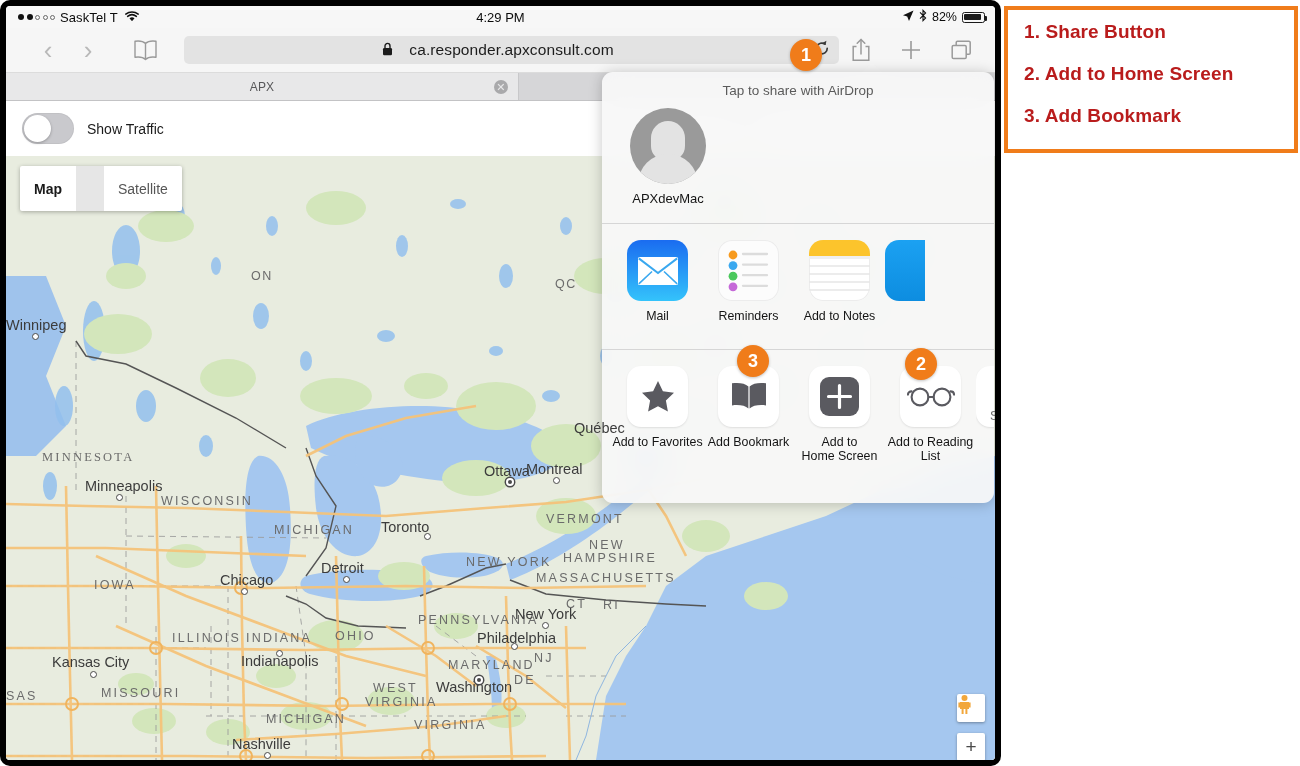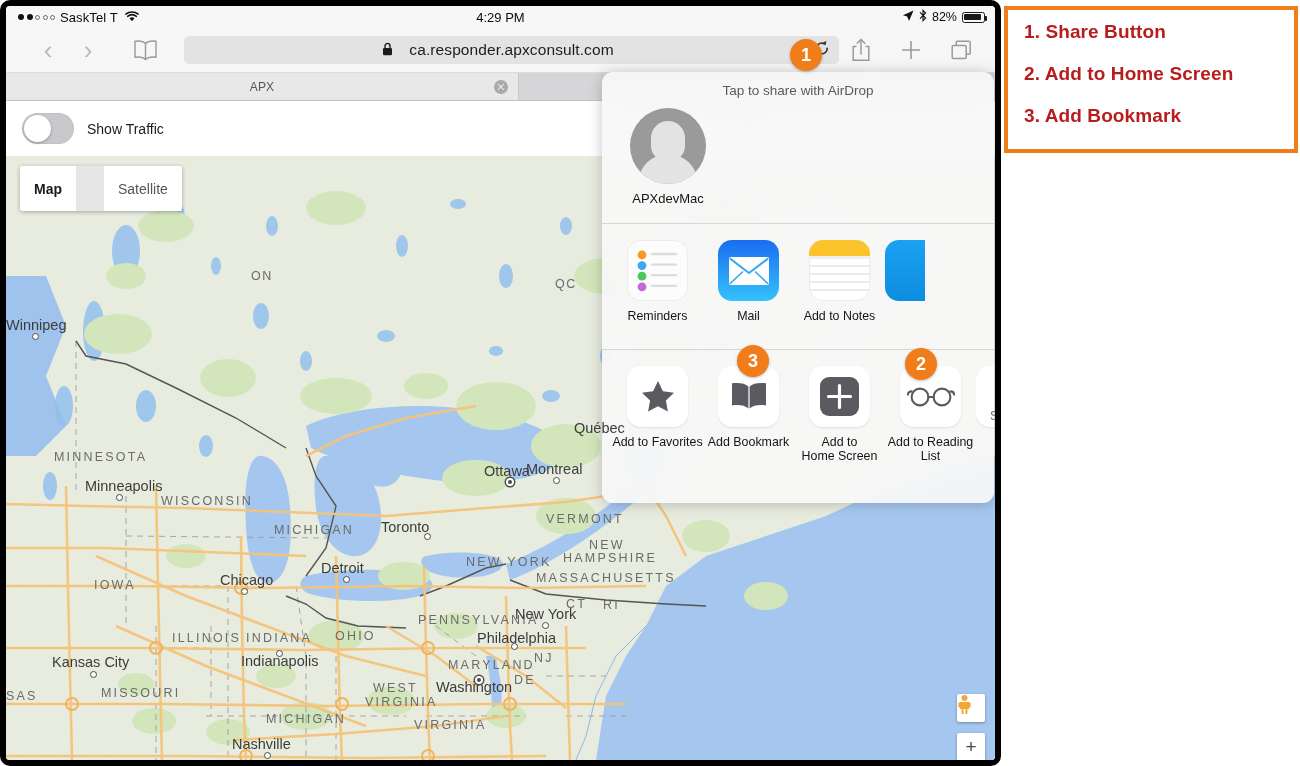--- a/index.html
+++ b/index.html
@@ -523,46 +523,46 @@
             </div>
             <div class="airdrop-name">APXdevMac</div>
           </div>
         </div>
 
         <div class="apps-row">
           <div class="tile-strip">
 
 
             <div class="tile">
+              <div class="ic ic-mail">
+                <svg width="42" height="30" viewBox="0 0 42 30">
+                  <rect x="1" y="1" width="40" height="28" rx="1.6" fill="#fff"></rect>
+                  <path d="M1.8 2.4 21 17 40.2 2.4" stroke="#3aa8ef" stroke-width="2" fill="none"></path>
+                  <path d="M1.8 27.8 15 15.5M40.2 27.8 27 15.5" stroke="#3aa8ef" stroke-width="1.6" fill="none"></path>
+                </svg>
+              </div>
+              <div class="cap">Mail</div>
+            </div>
+
+            <div class="tile">
               <div class="ic ic-rem">
                 <svg width="61" height="61" viewBox="0 0 61 61">
                   <circle cx="15" cy="15" r="4.4" fill="#f79a1e"></circle>
                   <circle cx="15" cy="25.6" r="4.4" fill="#3aa8ef"></circle>
                   <circle cx="15" cy="36.2" r="4.4" fill="#4bc85c"></circle>
                   <circle cx="15" cy="46.8" r="4.4" fill="#c569d8"></circle>
                   <g stroke="#dcdcdc" stroke-width="2.3" stroke-linecap="round">
                     <path d="M25 14h24M25 24.6h24M25 35.2h24M25 45.8h24"></path>
                   </g>
                 </svg>
               </div>
               <div class="cap">Reminders</div>
             </div>
 
             <div class="tile">
-              <div class="ic ic-mail">
-                <svg width="42" height="30" viewBox="0 0 42 30">
-                  <rect x="1" y="1" width="40" height="28" rx="1.6" fill="#fff"></rect>
-                  <path d="M1.8 2.4 21 17 40.2 2.4" stroke="#3aa8ef" stroke-width="2" fill="none"></path>
-                  <path d="M1.8 27.8 15 15.5M40.2 27.8 27 15.5" stroke="#3aa8ef" stroke-width="1.6" fill="none"></path>
-                </svg>
-              </div>
-              <div class="cap">Mail</div>
-            </div>
-
-            <div class="tile">
               <div class="ic ic-notes">
                 <svg width="61" height="61" viewBox="0 0 61 61">
                   <rect x="0" y="0" width="61" height="16" fill="#fcc42c"></rect>
                   <rect x="0" y="16" width="61" height="3" fill="#efefef"></rect>
                   <g stroke="#e6e6e6" stroke-width="1.6">
                     <path d="M0 26h61M0 34h61M0 42h61M0 50h61"></path>
                   </g>
                 </svg>
               </div>
               <div class="cap">Add to Notes</div>
@@ -623,21 +623,21 @@
               <div class="ic ic-white"></div>
             </div>
 
           </div>
         </div>
       </div>
 
       <div id="maplabels">
           <div class="maplabel lbl-prov" style="left: 245px; top: 263px;">ON</div>
           <div class="maplabel lbl-prov" style="left: 549px; top: 271px;">QC</div>
-          <div class="maplabel lbl-state" style="left: 48px; top: 444px;">MINNESOTA</div>
+          <div class="maplabel lbl-state" style="left: 36px; top: 444px; font-family: Liberation Serif, serif;">MINNESOTA</div>
           <div class="maplabel lbl-state" style="left: 155px; top: 488px;">WISCONSIN</div>
           <div class="maplabel lbl-state" style="left: 268px; top: 517px;">MICHIGAN</div>
           <div class="maplabel lbl-state" style="left: 88px; top: 572px;">IOWA</div>
           <div class="maplabel lbl-state" style="left: 166px; top: 625px;">ILLINOIS</div>
           <div class="maplabel lbl-state" style="left: 240px; top: 625px;">INDIANA</div>
           <div class="maplabel lbl-state" style="left: 329px; top: 623px;">OHIO</div>
           <div class="maplabel lbl-state" style="left: 95px; top: 680px;">MISSOURI</div>
           <div class="maplabel lbl-state" style="left: 260px; top: 706px;">MICHIGAN</div>
           <div class="maplabel lbl-state" style="left: 367px; top: 675px;">WEST</div>
           <div class="maplabel lbl-state" style="left: 359px; top: 689px;">VIRGINIA</div>

